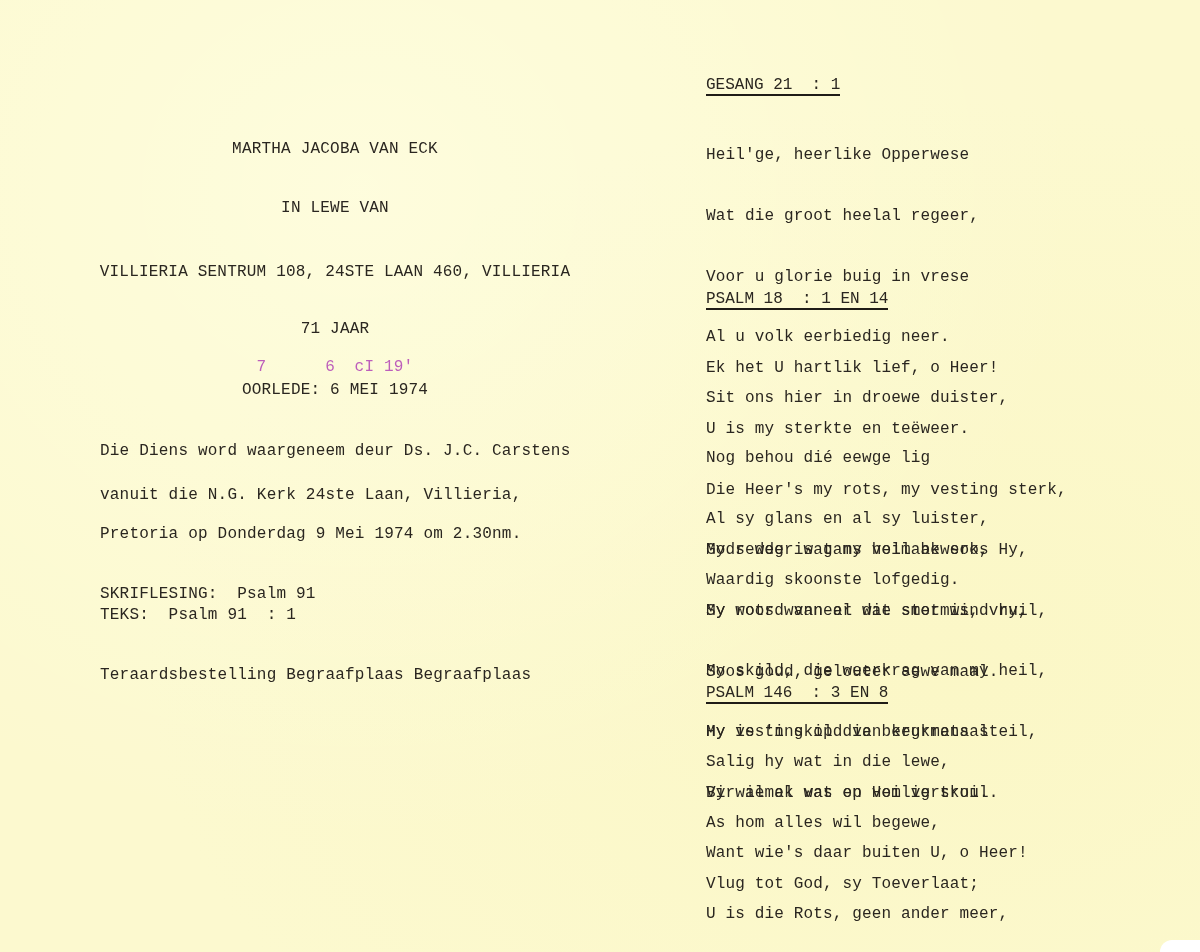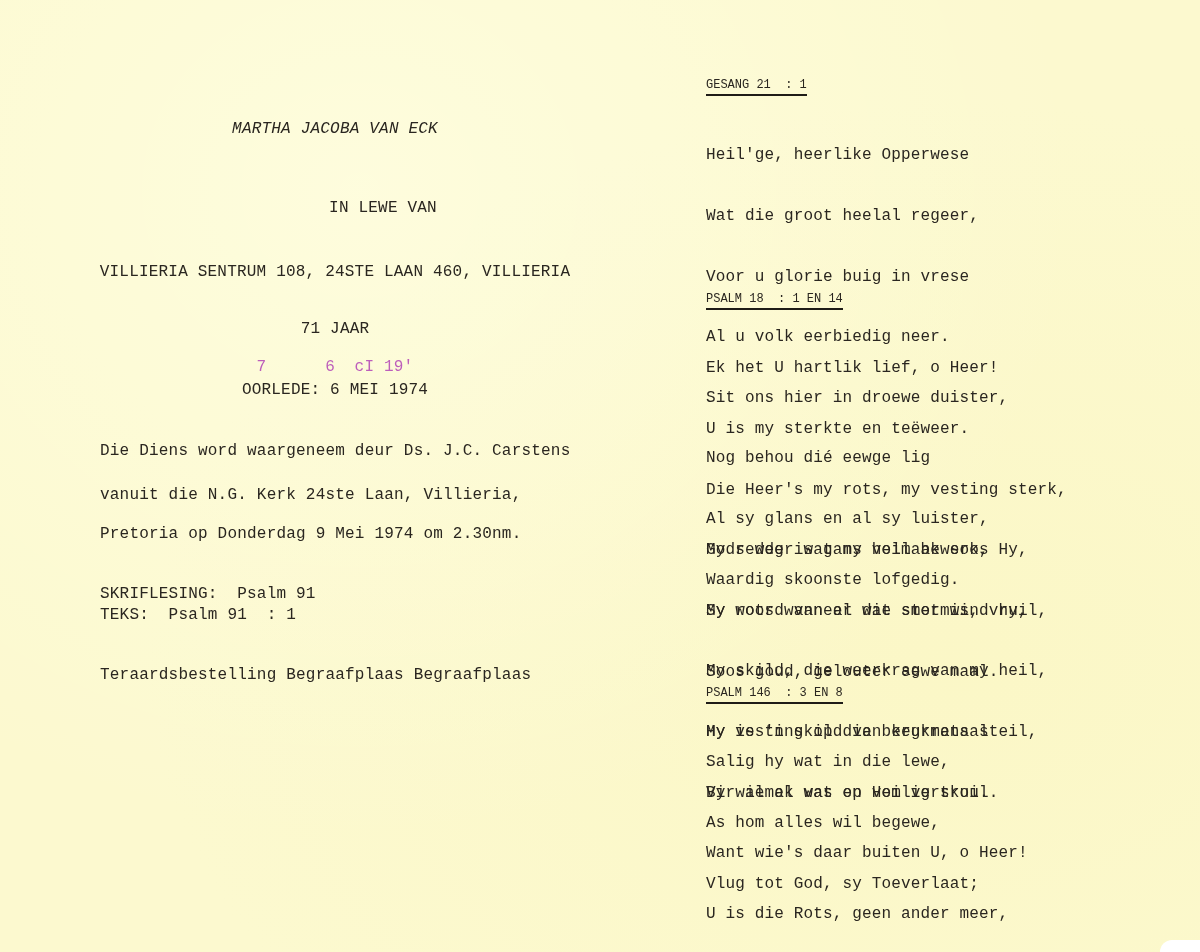--- a/index.html
+++ b/index.html
@@ -53,21 +53,21 @@
     }
     .right {
       position: absolute;
       left: 706px;
       top: 0;
       width: 480px;
     }
     .heading {
       position: absolute;
       left: 0;
-      font-size: 12px;
+      font-size: 16px;
       white-space: pre;
       border-bottom: 2px solid #1f1c17;
       padding-bottom: 0px;
       line-height: 18px;
     }
     .verse {
       position: absolute;
       left: 0;
       font-size: 16px;
       line-height: 20.2px;
@@ -86,22 +86,22 @@
       background: #ffffff;
       border-top-left-radius: 30px;
     }
   </style>
 </head>
 <body>
 
 <div class="paper"></div>
 
 <div class="left">
-  <div class="center-line" style="top:120px;font-style:italic;">MARTHA JACOBA VAN ECK</div>
-  <div class="center-line" style="top:199px;padding-left:48px;">IN LEWE VAN</div>
+  <div class="center-line" style="top:140px;">MARTHA JACOBA VAN ECK</div>
+  <div class="center-line" style="top:199px;">IN LEWE VAN</div>
   <div class="center-line" style="top:263px;">VILLIERIA SENTRUM 108, 24STE LAAN 460, VILLIERIA</div>
   <div class="center-line" style="top:320px;">71 JAAR</div>
   <div class="center-line faint" style="top:358px;">7      6  cI 19'</div>
   <div class="center-line" style="top:381px;">OORLEDE: 6 MEI 1974</div>
 
   <div class="left-line" style="top:442px;">Die Diens word waargeneem deur Ds. J.C. Carstens</div>
   <div class="left-line" style="top:486px;">vanuit die N.G. Kerk 24ste Laan, Villieria,</div>
   <div class="left-line" style="top:525px;">Pretoria op Donderdag 9 Mei 1974 om 2.30nm.</div>
 
   <div class="left-line" style="top:585px;">SKRIFLESING:  Psalm 91</div>

